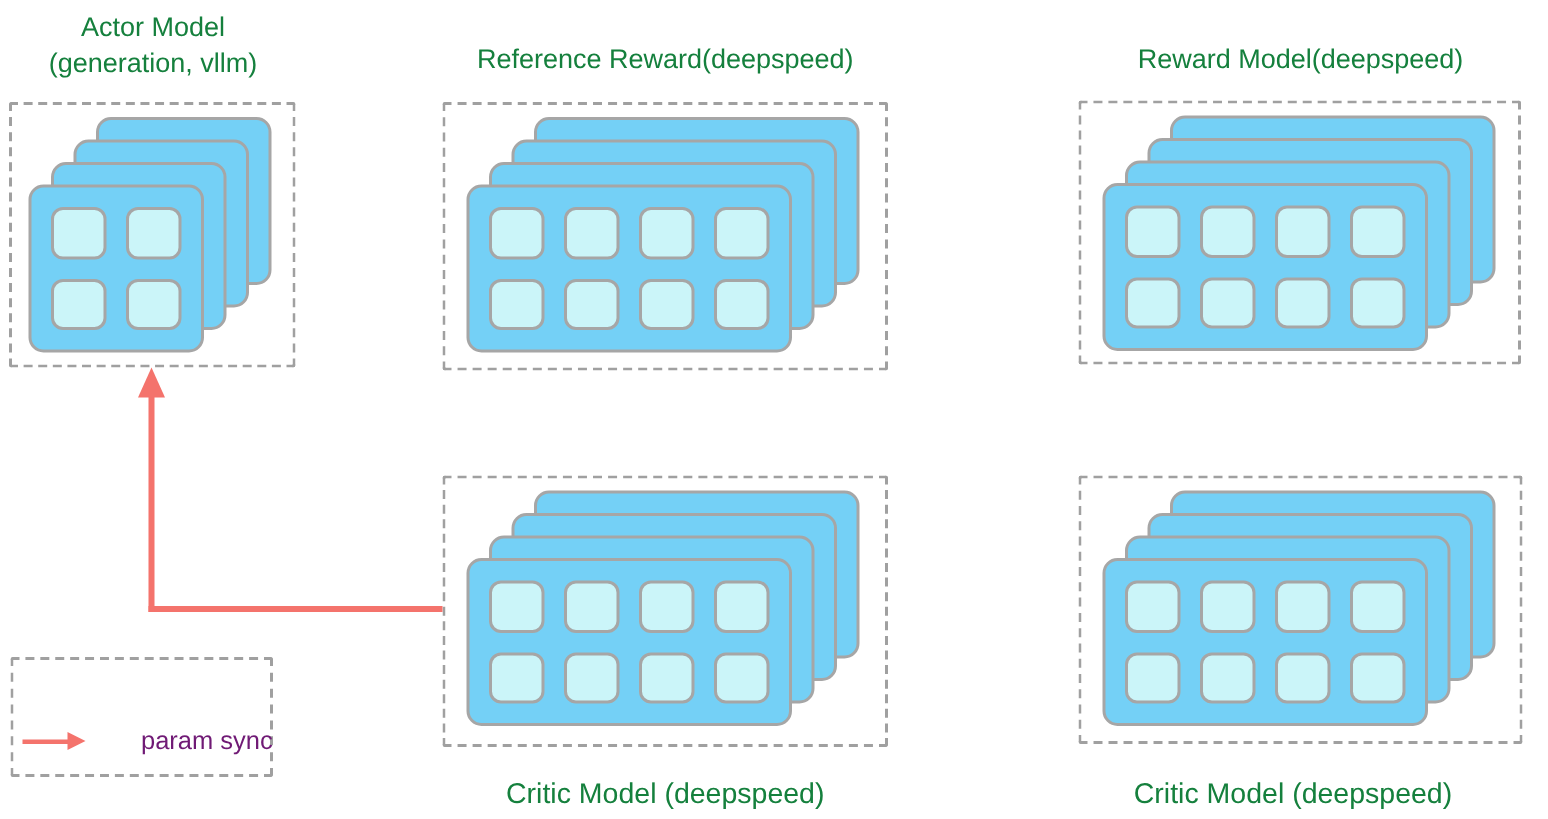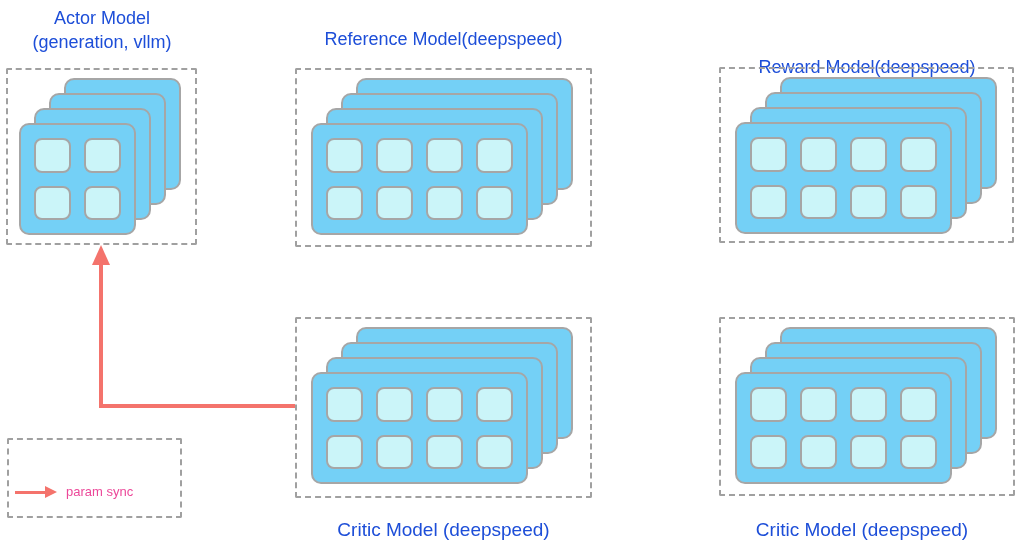--- a/index.html
+++ b/index.html
@@ -12,26 +12,26 @@
     color: #161616;
     overflow: hidden;
   }
 
   
   .title {
     position: absolute;
     text-align: center;
     font-size: 18px;
     line-height: 24px;
-    color: #1d4ed8;
+    color: #15803d;
     white-space: nowrap;
   }
   .pos-title-actor-vllm { left: 0px;   top: 6px;   width: 204px; }
   .pos-title-reference  { left: 295px; top: 27px;  width: 297px; }
-  .pos-title-reward     { left: 719px; top: 27px;  width: 296px; margin-top: 28px; }
+  .pos-title-reward     { left: 719px; top: 27px;  width: 296px; }
   .pos-label-actor-ds   { left: 295px; top: 518px; width: 297px; font-size: 19px; }
   .pos-label-critic     { left: 714px; top: 518px; width: 296px; font-size: 19px; }
 
   
   .dashed-box {
     position: absolute;
     border: 2px dashed var(--box-border, #a0a0a0);
     border-radius: 2px;
     box-sizing: border-box;
     background: transparent;
@@ -95,32 +95,32 @@
     position: absolute; left: 0; top: 5px; width: 32px; height: 3px;
     background: var(--arrow-color, #f4736c);
   }
   .legend-arrow .head {
     position: absolute; left: 30px; top: 0;
     width: 0; height: 0;
     border-top: 6px solid transparent;
     border-bottom: 6px solid transparent;
     border-left: 12px solid var(--arrow-color, #f4736c);
   }
-  .legend-label { font-size: 13px; color: #ec4899; }
+  .legend-label { font-size: 17px; color: #701a75; margin-left: 28px; }
 </style>
 </head>
 <body>
 
 <div class="canvas" style="--card-fill: #74d0f6; --card-border: #a6a6a6; --gpu-fill: #cbf5f9; --gpu-border: #a6a6a6; --box-border: #a0a0a0; --arrow-color: #f4736c; --text-color: #161616; --background: #ffffff;">
 
   <div class="title pos-title-actor-vllm">
     <div>Actor Model</div>
     <div>(generation, vllm)</div>
   </div>
-  <div class="title pos-title-reference">Reference Model(deepspeed)</div>
+  <div class="title pos-title-reference">Reference Reward(deepspeed)</div>
   <div class="title pos-title-reward">Reward Model(deepspeed)</div>
 
   <div class="dashed-box pos-box-actor-vllm">
     <div class="stack stack-small">
         <div class="card" style="left: 45px; top: 0px;"></div>
         <div class="card" style="left: 30px; top: 15px;"></div>
         <div class="card" style="left: 15px; top: 30px;"></div>
         <div class="card front" style="left: 0px; top: 45px;">
           <div class="gpu-grid" style="grid-template-columns: repeat(2, 1fr);">
             <div class="gpu"></div>

